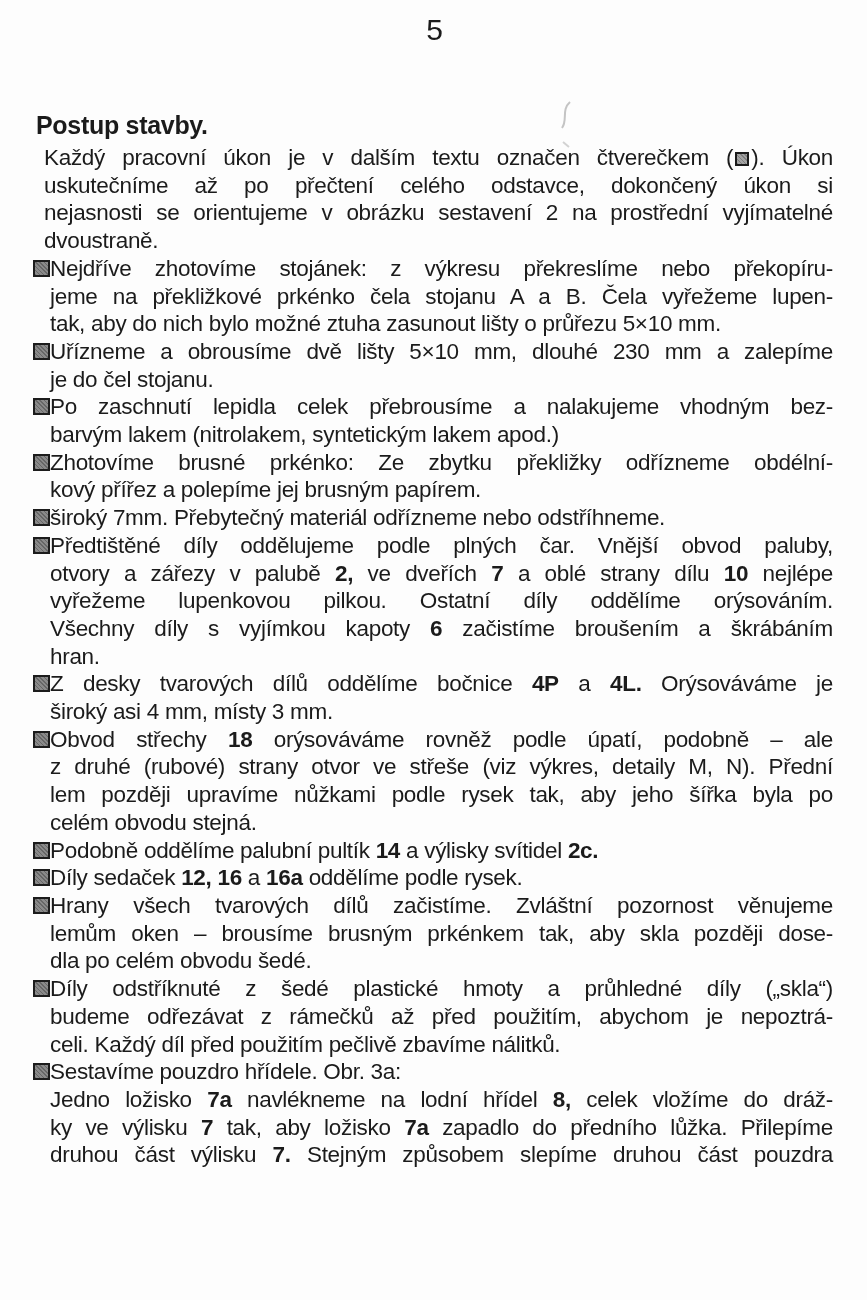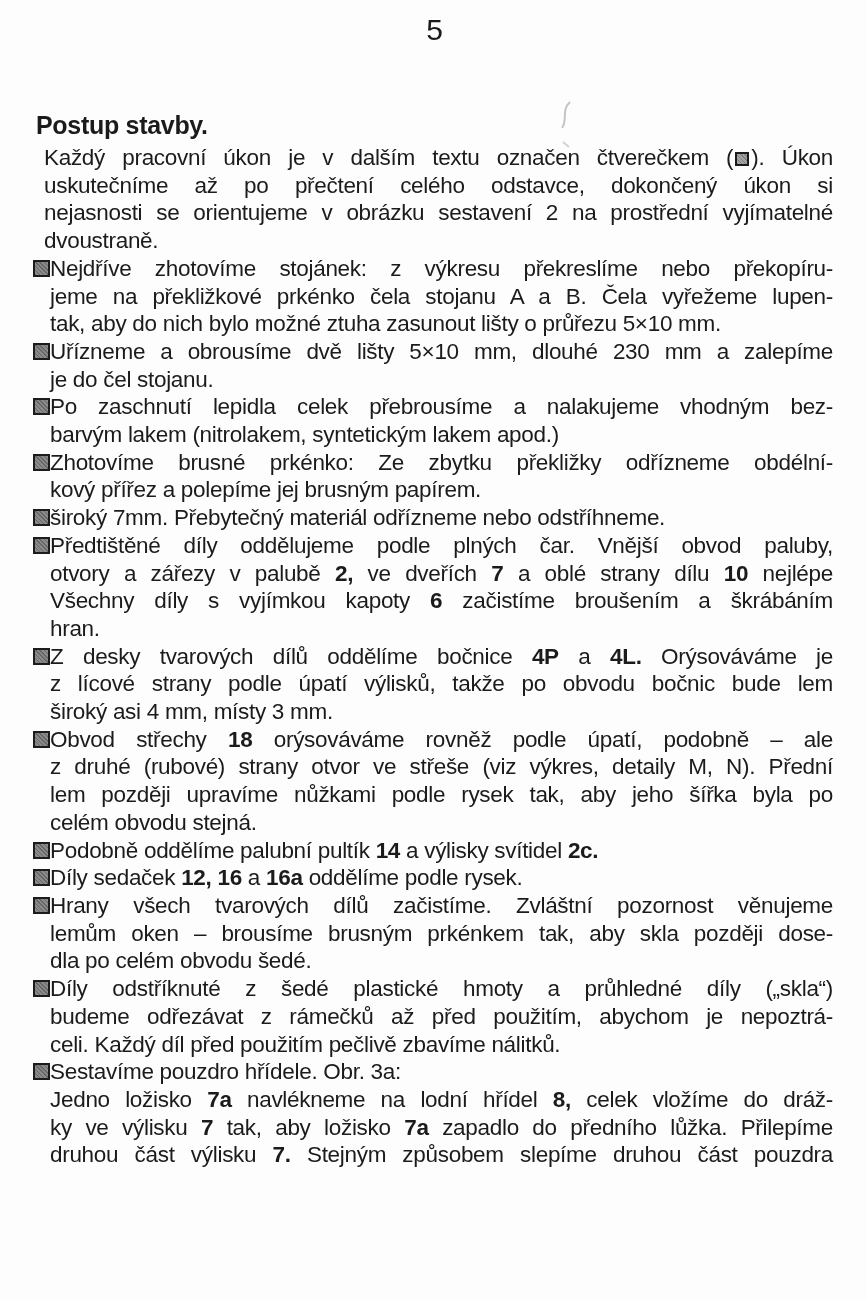--- a/index.html
+++ b/index.html
@@ -124,29 +124,29 @@
           <span class="bullet-marker"></span>
           <div class="text-col">
             <div class="line last">široký 7mm. Přebytečný materiál odřízneme nebo odstříhneme.</div>
           </div>
         </div>
         <div class="block bulleted">
           <span class="bullet-marker"></span>
           <div class="text-col">
             <div class="line">Předtištěné díly oddělujeme podle plných čar. Vnější obvod paluby,</div>
             <div class="line">otvory a zářezy v palubě <b>2,</b> ve dveřích <b>7</b> a oblé strany dílu <b>10</b> nejlépe</div>
+            <div class="line">vyřežeme lupenkovou pilkou. Ostatní díly oddělíme orýsováním.</div>
             <div class="line">Všechny díly s vyjímkou kapoty <b>6</b> začistíme broušením a škrábáním</div>
             <div class="line last">hran.</div>
           </div>
         </div>
         <div class="block bulleted">
           <span class="bullet-marker"></span>
           <div class="text-col">
             <div class="line">Z desky tvarových dílů oddělíme bočnice <b>4P</b> a <b>4L.</b> Orýsováváme je</div>
-            <div class="line">z lícové strany podle úpatí výlisků, takže po obvodu bočnic bude lem</div>
             <div class="line last">široký asi 4 mm, místy 3 mm.</div>
           </div>
         </div>
         <div class="block bulleted">
           <span class="bullet-marker"></span>
           <div class="text-col">
             <div class="line">Obvod střechy <b>18</b> orýsováváme rovněž podle úpatí, podobně – ale</div>
             <div class="line">z druhé (rubové) strany otvor ve střeše (viz výkres, detaily M, N). Přední</div>
             <div class="line">lem později upravíme nůžkami podle rysek tak, aby jeho šířka byla po</div>
             <div class="line last">celém obvodu stejná.</div>

